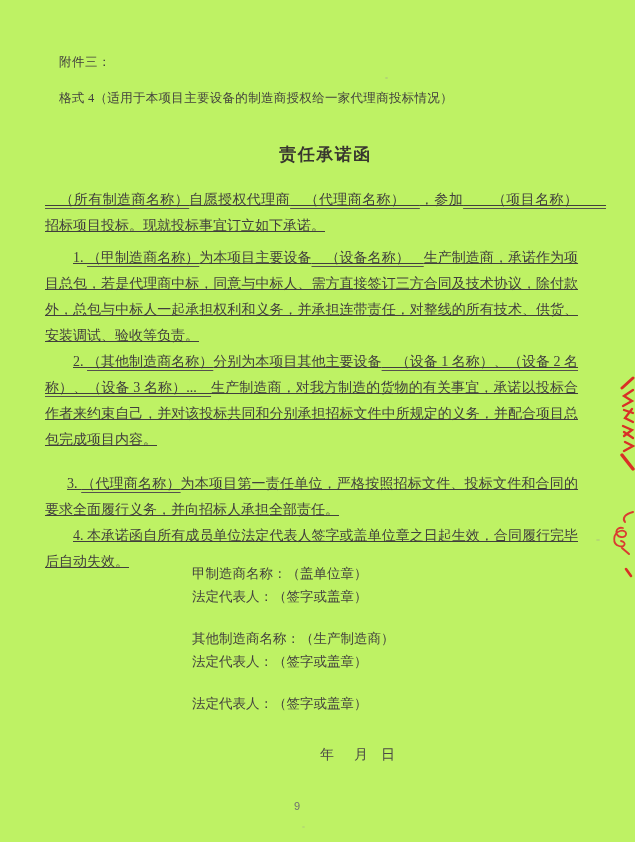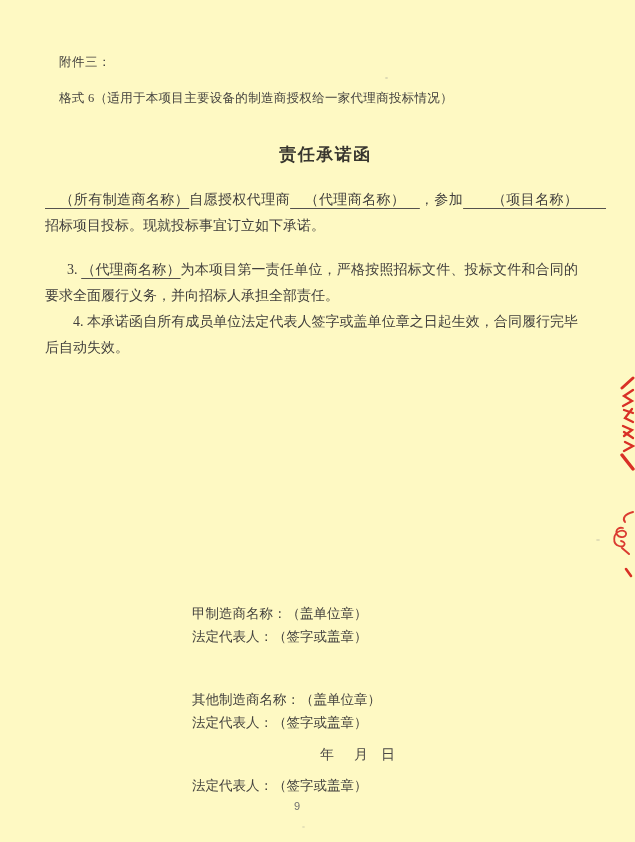--- a/index.html
+++ b/index.html
@@ -1,20 +1,20 @@
 <!DOCTYPE html>
 <html><head>
 <meta charset="utf-8">
 <style>
   html, body { margin: 0; padding: 0; background: #ffffff; }
   .page {
     position: relative;
     width: 635px;
     height: 842px;
-    background: #fef9c3;
+    background: #bef264;
     overflow: hidden;
     font-family: "Liberation Serif", "DejaVu Serif", serif;
     color: #413f3d;
   }
   .attach-label {
     position: absolute; left: 59px; top: 54px;
     font-size: 12.5px; letter-spacing: 0.5px;
   }
   .format-note {
     position: absolute; left: 59px; top: 90px;
@@ -24,38 +24,38 @@
     position: absolute; left: 8px; top: 143px; width: 635px;
     text-align: center;
     font-size: 17px; font-weight: bold; letter-spacing: 1.5px;
     color: #38362f;
   }
   .body-text {
     position: absolute; left: 45px; top: 187px; width: 533px;
     font-size: 14px; line-height: 26px;
     text-align: justify;
   }
-  .body-text p { margin: 0; }
+  .body-text p { margin: 0; text-decoration: underline; }
   .p-intro  { text-indent: 0px; }
   .p-item1  { text-indent: 28px; margin-top: 6px !important; }
   .p-item2  { text-indent: 28px; }
   .p-item3  { text-indent: 22px; margin-top: 18px !important; }
   .p-item4  { text-indent: 28px; }
   .u {
     text-decoration: underline;
     text-underline-offset: 4px;
     text-decoration-thickness: 1px;
     text-decoration-color: #55524e;
   }
   .sig-block {
     position: absolute; left: 192px; top: 562px;
     font-size: 13.5px; line-height: 23px;
     color: #45433f;
   }
-  .sig-group { margin-bottom: 19px; margin-top: 40px; }
+  .sig-group { margin-bottom: 19px; }
   .date-line {
     position: absolute; left: 320px; top: 746px;
     font-size: 14px; color: #4a4845;
   }
   .date-line .yr { margin-right: 20px; }
   .date-line .mo { margin-right: 13px; }
   .page-number {
     position: absolute; left: 294px; top: 800px;
     font-size: 11px; color: #6f6f6f;
     font-family: "Liberation Sans", "DejaVu Sans", sans-serif;
@@ -71,41 +71,43 @@
   .speck-2 { left: 302px; top: 826px; width: 3px; height: 2px; opacity: 0.25; }
   .speck-3 { left: 596px; top: 539px; width: 4px; height: 2px; opacity: 0.3; }
 </style>
 </head>
 <body>
 
 <div class="page">
 
   <div class="attach-label">附件三：</div>
 
-  <div class="format-note">格式 6（适用于本项目主要设备的制造商授权给一家代理商投标情况）</div>
+  <div class="format-note">格式 4（适用于本项目主要设备的制造商授权给一家代理商投标情况）</div>
 
   <div class="doc-title">责任承诺函</div>
 
   <div class="body-text">
     <p class="p-intro"><span class="u">　（所有制造商名称）</span><span>自愿授权代理商</span><span class="u">　（代理商名称）　</span><span>，参加</span><span class="u">　　（项目名称）　　</span><span>招标项目投标。现就投标事宜订立如下承诺。</span></p>
 
+    <p class="p-item1"><span>1. </span><span class="u">（甲制造商名称）</span><span>为本项目主要设备</span><span class="u">　（设备名称）　</span><span>生产制造商，承诺作为项目总包，若是代理商中标，同意与中标人、需方直接签订三方合同及技术协议，除付款外，总包与中标人一起承担权利和义务，并承担连带责任，对整线的所有技术、供货、安装调试、验收等负责。</span></p>
 
+    <p class="p-item2"><span>2. </span><span class="u">（其他制造商名称）</span><span>分别为本项目其他主要设备</span><span class="u">　（设备 1 名称）、（设备 2 名称）、（设备 3 名称）...　</span><span>生产制造商，对我方制造的货物的有关事宜，承诺以投标合作者来约束自己，并对该投标共同和分别承担招标文件中所规定的义务，并配合项目总包完成项目内容。</span></p>
 
     <p class="p-item3"><span>3. </span><span class="u">（代理商名称）</span><span>为本项目第一责任单位，严格按照招标文件、投标文件和合同的要求全面履行义务，并向招标人承担全部责任。</span></p>
 
     <p class="p-item4"><span>4. 本承诺函自所有成员单位法定代表人签字或盖单位章之日起生效，合同履行完毕后自动失效。</span></p>
   </div>
 
   <div class="sig-block">
     <div class="sig-group">
       <div>甲制造商名称：（盖单位章）</div>
       <div>法定代表人：（签字或盖章）</div>
     </div>
     <div class="sig-group">
-      <div>其他制造商名称：（盖单位章）</div>
+      <div>其他制造商名称：（生产制造商）</div>
       <div>法定代表人：（签字或盖章）</div>
     </div>
     <div class="sig-group">
       <div>法定代表人：（签字或盖章）</div>
     </div>
   </div>
 
   <div class="date-line">
     <span class="yr">年</span><span class="mo">月</span><span>日</span>
   </div>

